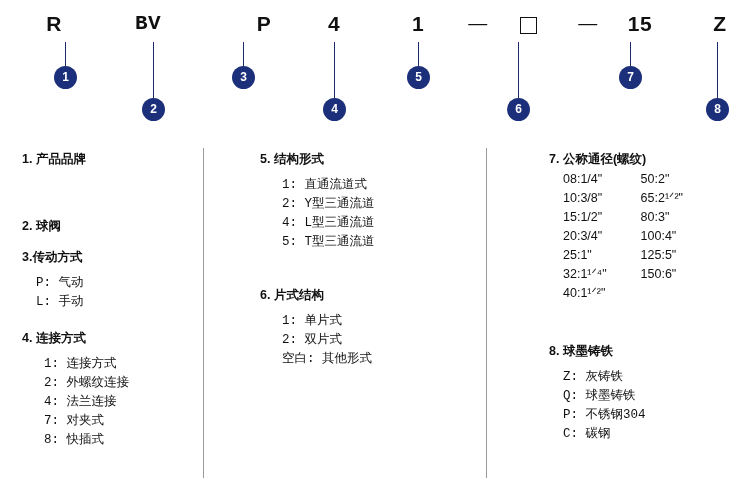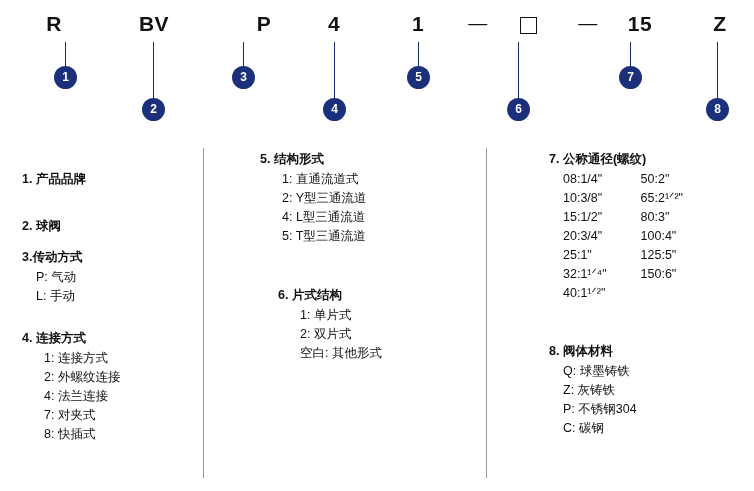--- a/index.html
+++ b/index.html
@@ -61,30 +61,30 @@
     white-space:nowrap;
     line-height:15px;
   }
   .blk-title .num{font-weight:bold;}
   .opt{
     font-size:12.5px;
     color:#111;
     white-space:nowrap;
     line-height:19px;
   }
-  .opts{margin-top:3px;}
+  .opts{margin-top:9px;font-family:Liberation Mono, monospace;}
   .indent1{padding-left:14px;}
   .indent2{padding-left:22px;}
 </style>
 </head>
 <body>
 
 <div id="code-row">
     <div class="code-char" style="left: 34px;">R</div>
-    <div class="code-char" style="left: 134px;">BV</div>
+    <div class="code-char" style="left: 128px; font-family: Liberation Mono, monospace;">BV</div>
     <div class="code-char" style="left: 244px;">P</div>
     <div class="code-char" style="left: 314px;">4</div>
     <div class="code-char" style="left: 398px;">1</div>
     <div class="code-char dash" style="left: 458px;">—</div>
     <div class="code-box" style="left: 520px;"></div>
     <div class="code-char dash" style="left: 568px;">—</div>
     <div class="code-char" style="left: 620px;">15</div>
     <div class="code-char" style="left: 700px;">Z</div>
   </div>
 <div id="badges-layer">
@@ -103,21 +103,21 @@
     <div class="leader" style="left: 630px; top: 42px; height: 24px;"></div>
     <div class="badge" style="left: 619px; top: 66px;">7</div>
     <div class="leader" style="left: 717px; top: 42px; height: 56px;"></div>
     <div class="badge" style="left: 706px; top: 98px;">8</div>
   </div>
 <div id="dividers-layer">
     <div class="vdiv" style="left: 203px; top: 148px; height: 330px;"></div>
     <div class="vdiv" style="left: 486px; top: 148px; height: 330px;"></div>
   </div>
 <div id="blocks-layer">
-    <div class="blk" style="left: 22px; top: 152px; margin-top: 20px;">
+    <div class="blk" style="left: 22px; top: 152px;">
       <div class="blk-title"><span class="num">1</span><span>. 产品品牌</span></div>
     </div>
     <div class="blk" style="left: 22px; top: 219px;">
       <div class="blk-title"><span class="num">2</span><span>. 球阀</span></div>
     </div>
     <div class="blk" style="left: 22px; top: 250px;">
       <div class="blk-title"><span class="num">3</span><span>.传动方式</span></div>
       <div class="opts">
         <div class="opt indent1">P: 气动</div>
         <div class="opt indent1">L: 手动</div>
@@ -135,33 +135,33 @@
     </div>
     <div class="blk" style="left: 260px; top: 152px;">
       <div class="blk-title"><span class="num">5</span><span>. 结构形式</span></div>
       <div class="opts">
         <div class="opt indent2">1: 直通流道式</div>
         <div class="opt indent2">2: Y型三通流道</div>
         <div class="opt indent2">4: L型三通流道</div>
         <div class="opt indent2">5: T型三通流道</div>
       </div>
     </div>
-    <div class="blk" style="left: 278px; top: 288px;">
+    <div class="blk" style="left: 260px; top: 288px;">
       <div class="blk-title"><span class="num">6</span><span>. 片式结构</span></div>
       <div class="opts">
         <div class="opt indent2">1: 单片式</div>
         <div class="opt indent2">2: 双片式</div>
         <div class="opt indent2">空白: 其他形式</div>
       </div>
     </div>
     <div class="blk" style="left: 549px; top: 344px;">
-      <div class="blk-title"><span class="num">8</span><span>. 阀体材料</span></div>
+      <div class="blk-title"><span class="num">8</span><span>. 球墨铸铁</span></div>
       <div class="opts">
+        <div class="opt indent1">Z: 灰铸铁</div>
         <div class="opt indent1">Q: 球墨铸铁</div>
-        <div class="opt indent1">Z: 灰铸铁</div>
         <div class="opt indent1">P: 不锈钢304</div>
         <div class="opt indent1">C: 碳钢</div>
       </div>
     </div>
   </div>
 <div id="nd-layer">
     <div class="blk" style="left: 549px; top: 152px;">
       <div class="blk-title"><span>7</span><span>. 公称通径(螺纹)</span></div>
       <div style="display: flex; margin-top: 3px; padding-left: 14px;">
         <div>

